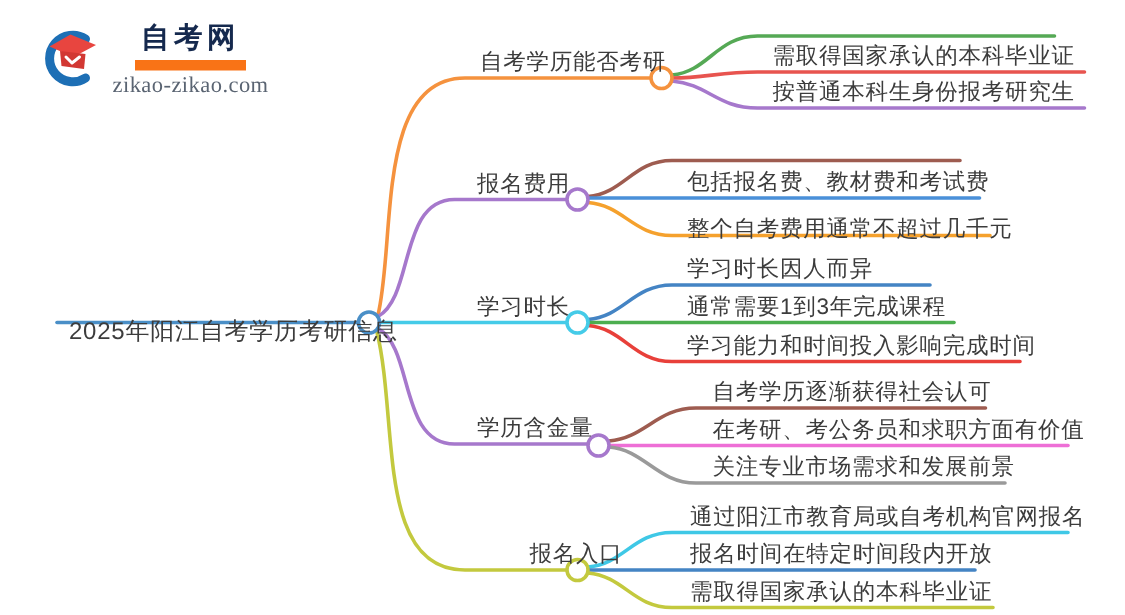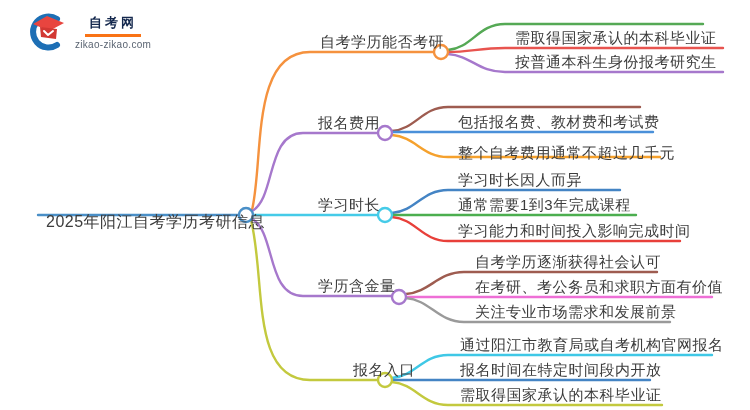--- a/index.html
+++ b/index.html
@@ -38,32 +38,33 @@
     position: absolute;
     left: 28px;
     top: 12px;
     display: flex;
     align-items: center;
     gap: 7px;
   }
   .logo-icon { width: 40px; height: 40px; }
   .logo-text { display: flex; flex-direction: column; align-items: center; }
   .site-name {
-    font-size: 13px;
+    font-size: 19px;
     font-weight: bold;
     color: #15294e;
     letter-spacing: 3px;
     padding: 0 4px 2px 4px;
-    border-bottom: 3px solid #f97316;
+    border-bottom: 7px solid #f97316;
   }
   .site-url {
-    font-size: 10px;
+    font-size: 15px;
     color: #5a6472;
     margin-top: 2px;
     letter-spacing: 0.3px;
+    font-family: Liberation Serif, serif;
   }
 </style>
 </head>
 <body>
 
 <div class="canvas">
 
   <svg class="edges-svg" viewBox="0 0 750 410" fill="none" stroke-width="2.4" stroke-linecap="round">
 
     <path d="M 38 215 L 239 215" stroke="#4a8fc7"></path>

